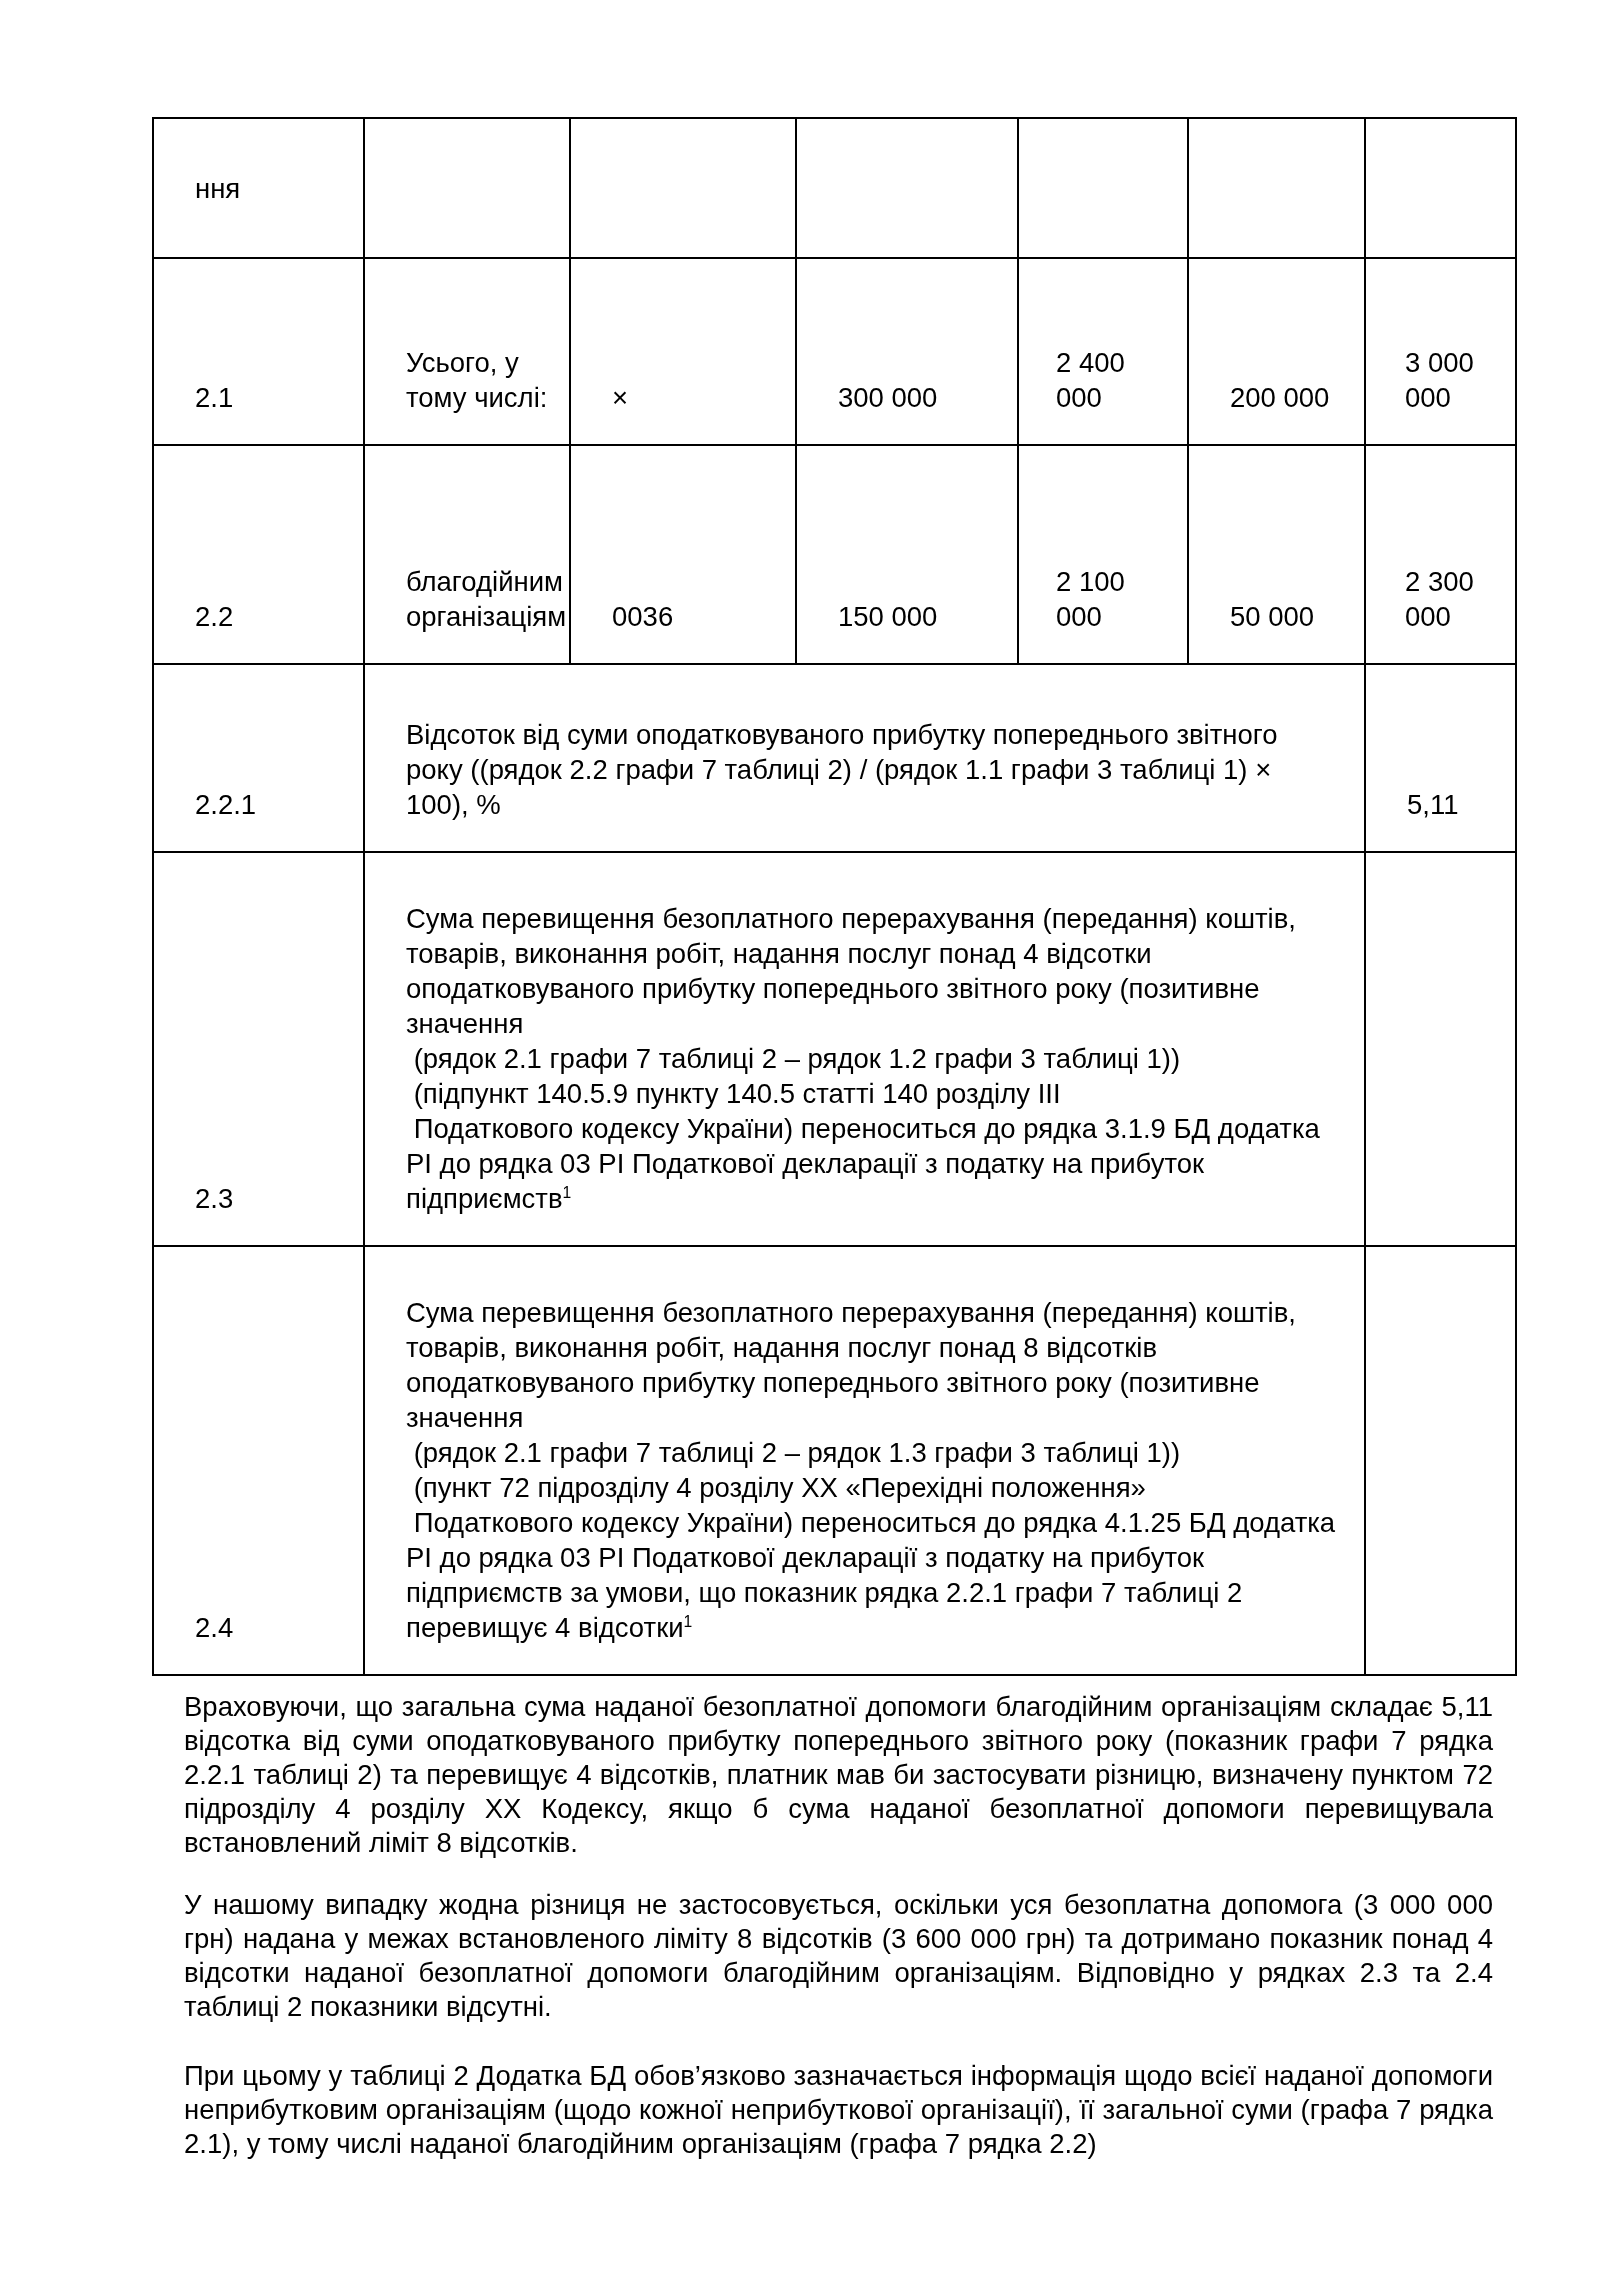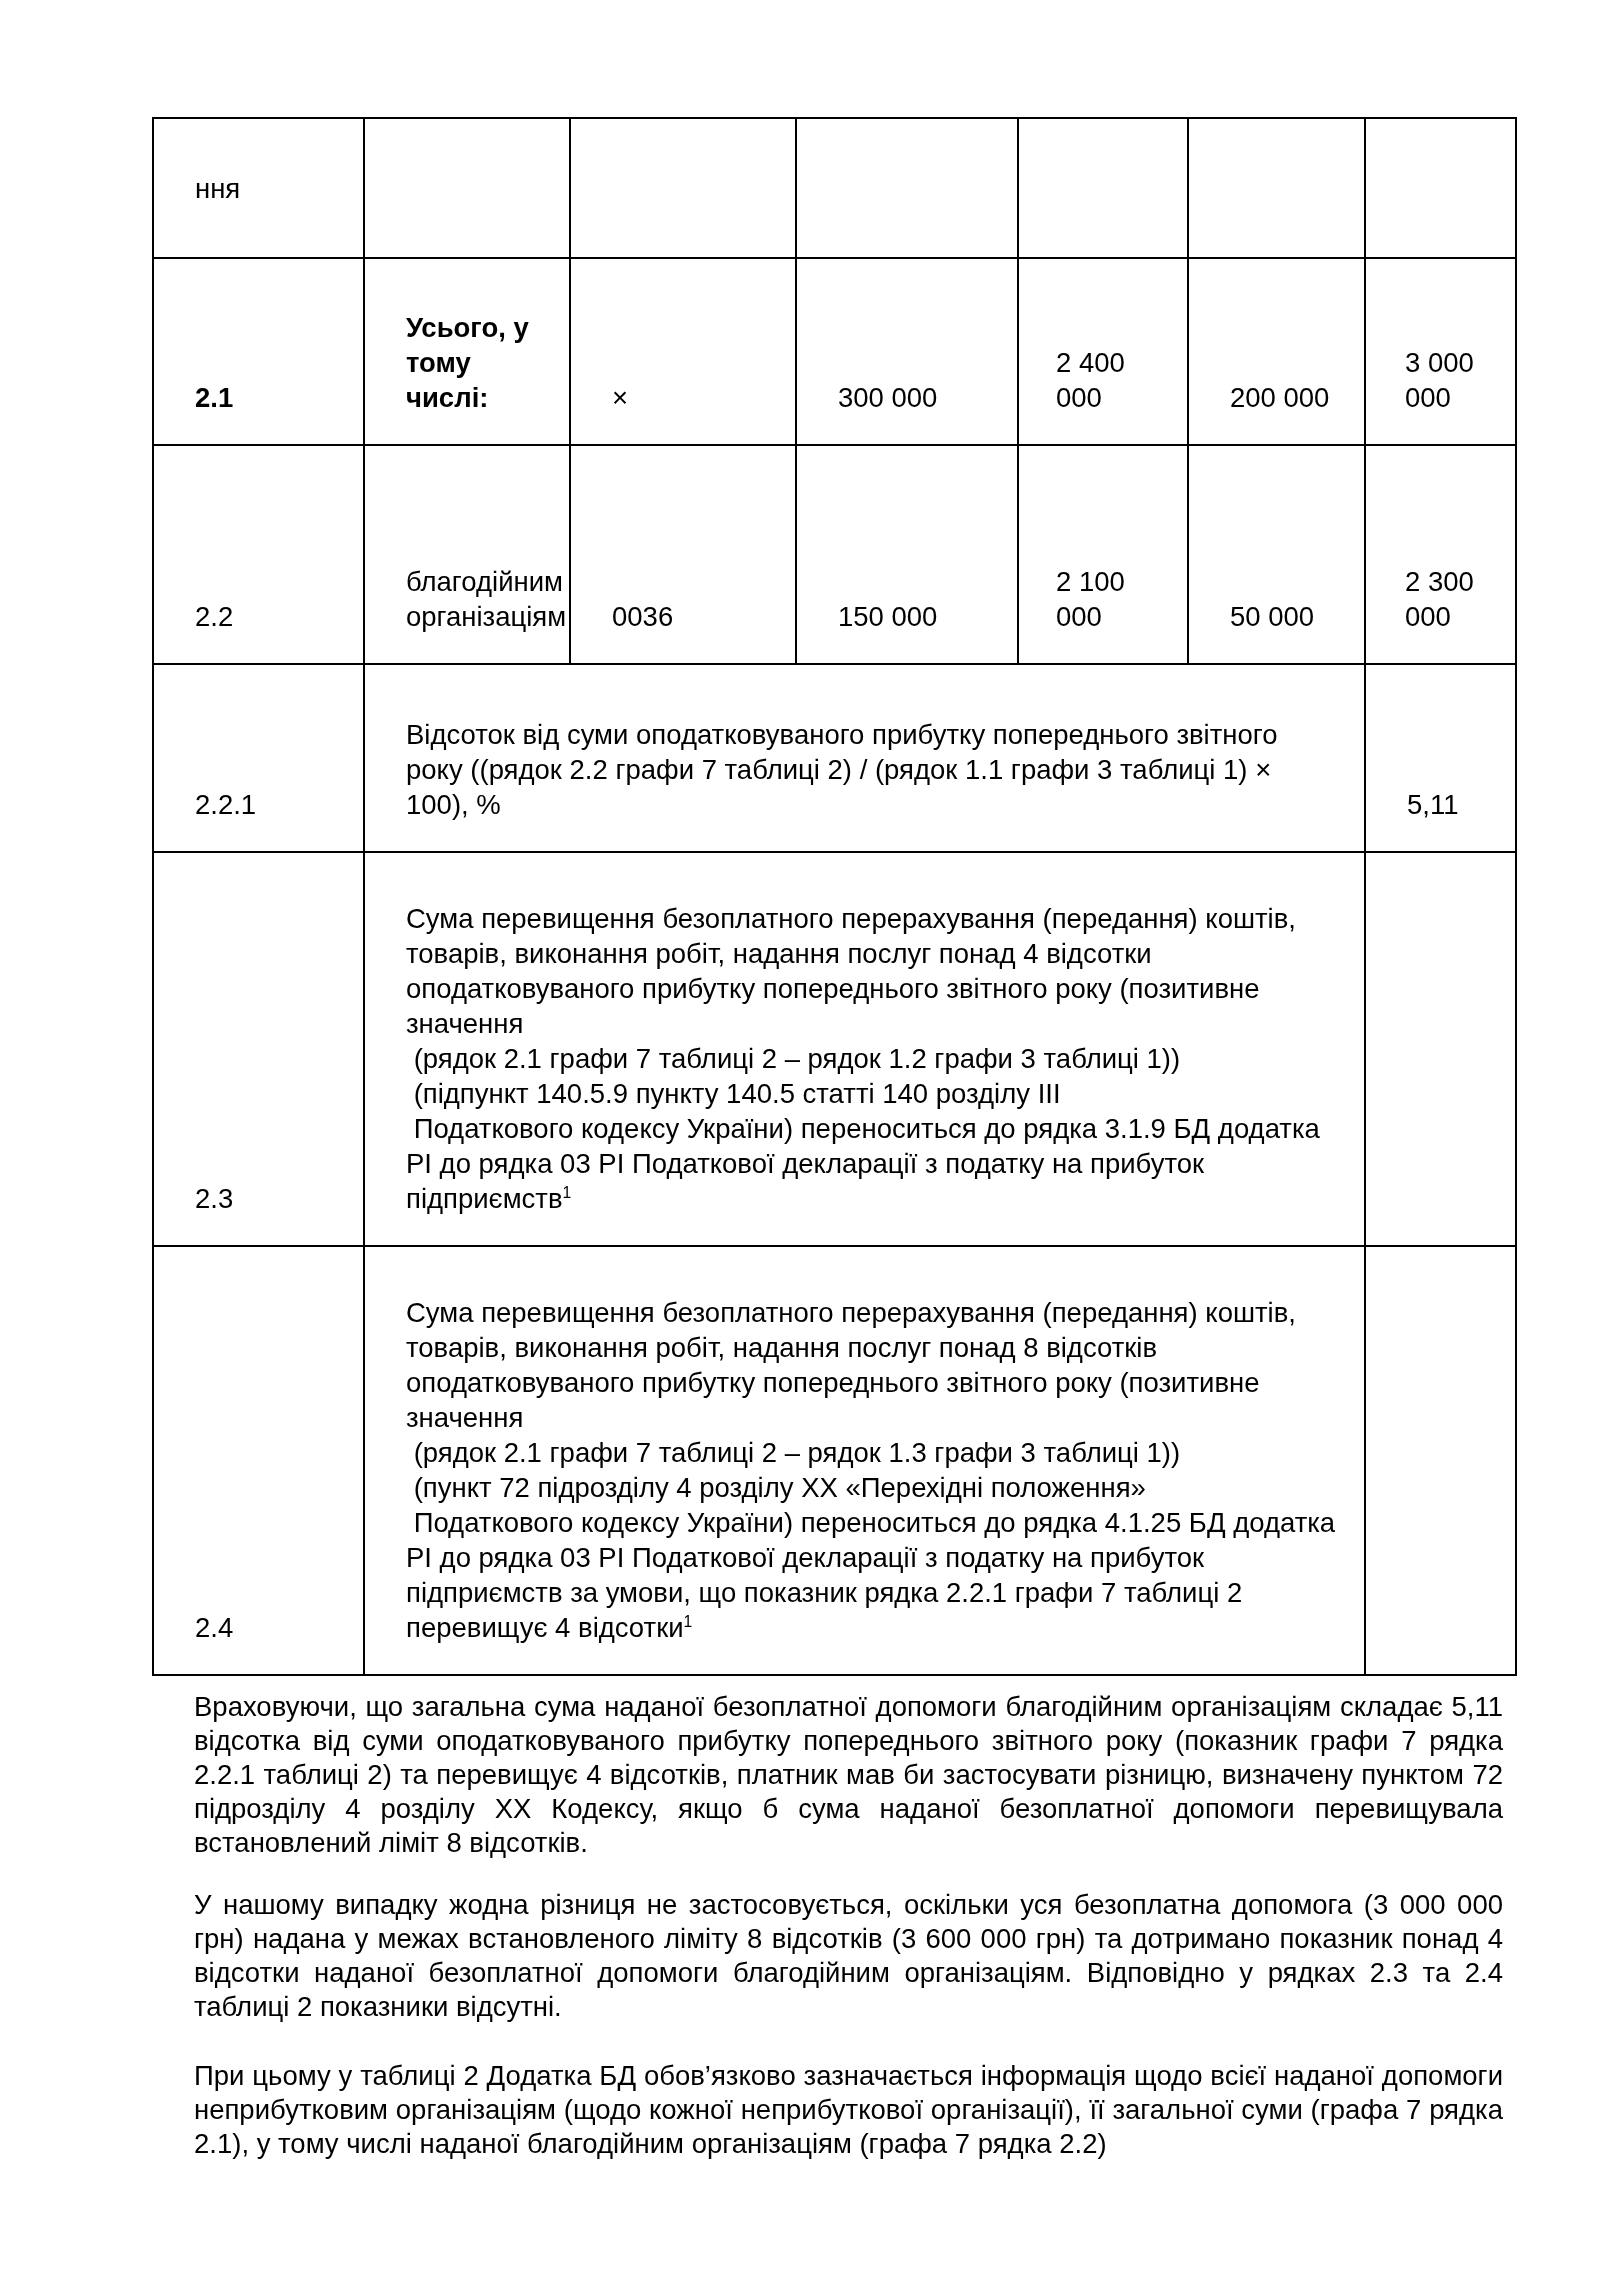--- a/index.html
+++ b/index.html
@@ -4,24 +4,24 @@
 <style>
   html, body { margin:0; padding:0; background:#ffffff; }
   body { width:1623px; height:2295px; position:relative; overflow:hidden;
          font-family:"Liberation Sans", sans-serif; color:#000; }
   .page { position:absolute; left:0; top:0; width:1623px; height:2295px; background:#fff; }
   table.doc { position:absolute; left:152px; top:117px; border-collapse:collapse;
               table-layout:fixed; width:1364px; }
   table.doc td { border:2px solid #000; vertical-align:bottom; padding:0 6.5px 29px 41px;
                  font-size:27.5px; line-height:35px; word-wrap:break-word; overflow:hidden; }
   table.doc td.thin-left { border-left:1.3px solid #000; }
-  .bold { font-weight:bold; }
+  .bold { font-weight:normal; }
   .wide { padding-left:41px !important; padding-right:26px !important; }
   sup { font-size:15.7px; line-height:0; vertical-align:super; }
-  .para { position:absolute; left:194px; width:1309px; font-size:27.5px; line-height:34px;
+  .para { position:absolute; left:184px; width:1309px; font-size:27.5px; line-height:34px;
           text-align:justify; margin:0; }
 </style>
 </head>
 <body>
 
 <div class="page">
 
   <table class="doc">
     <colgroup>
       <col style="width:211px">

